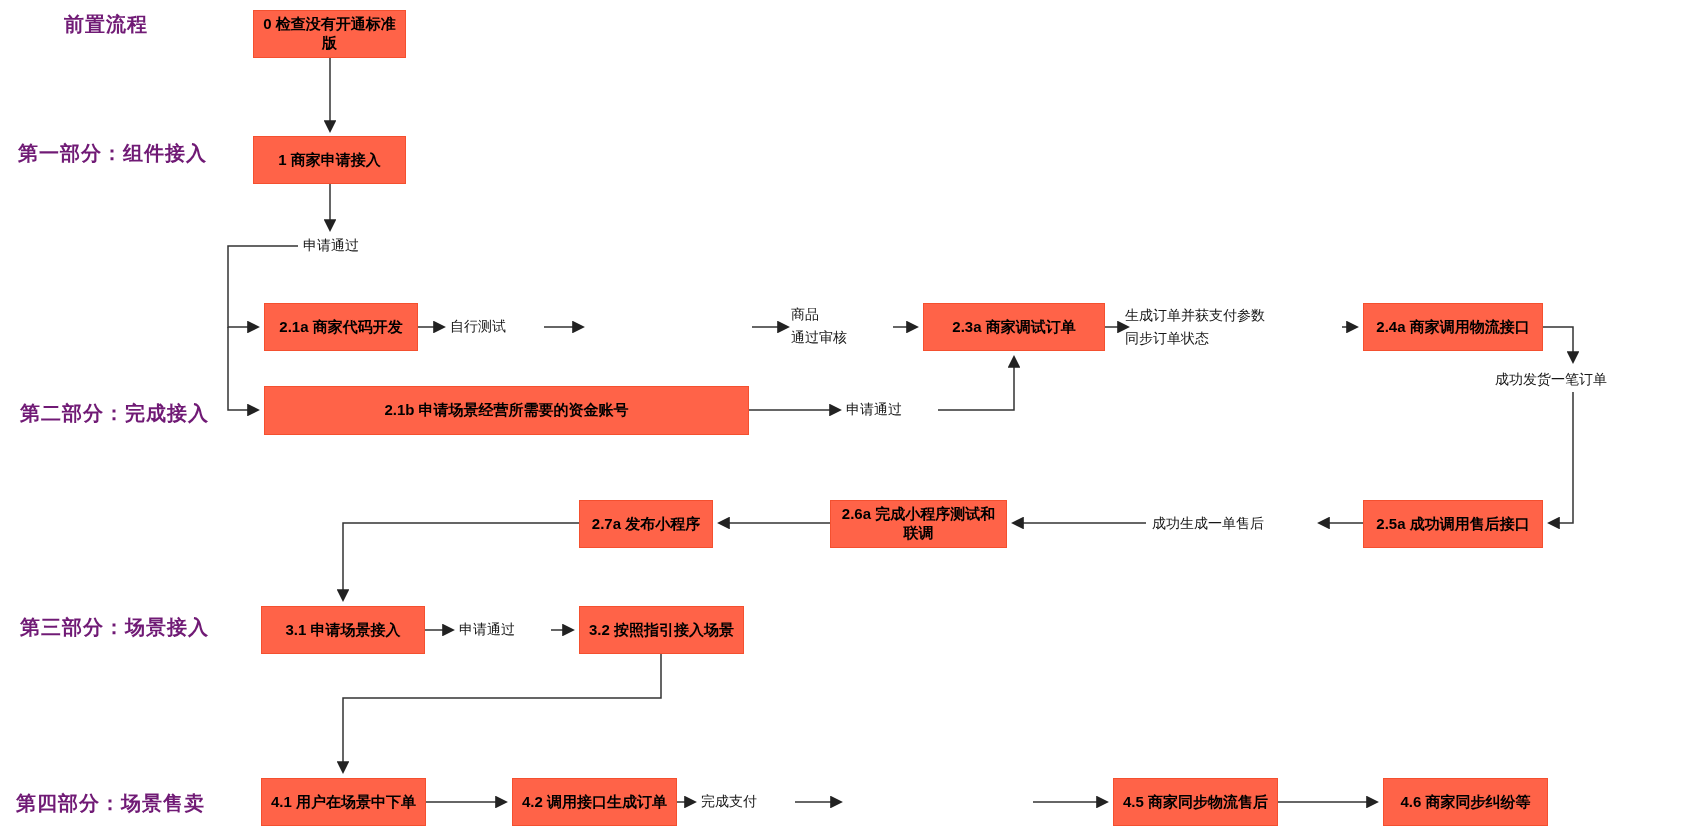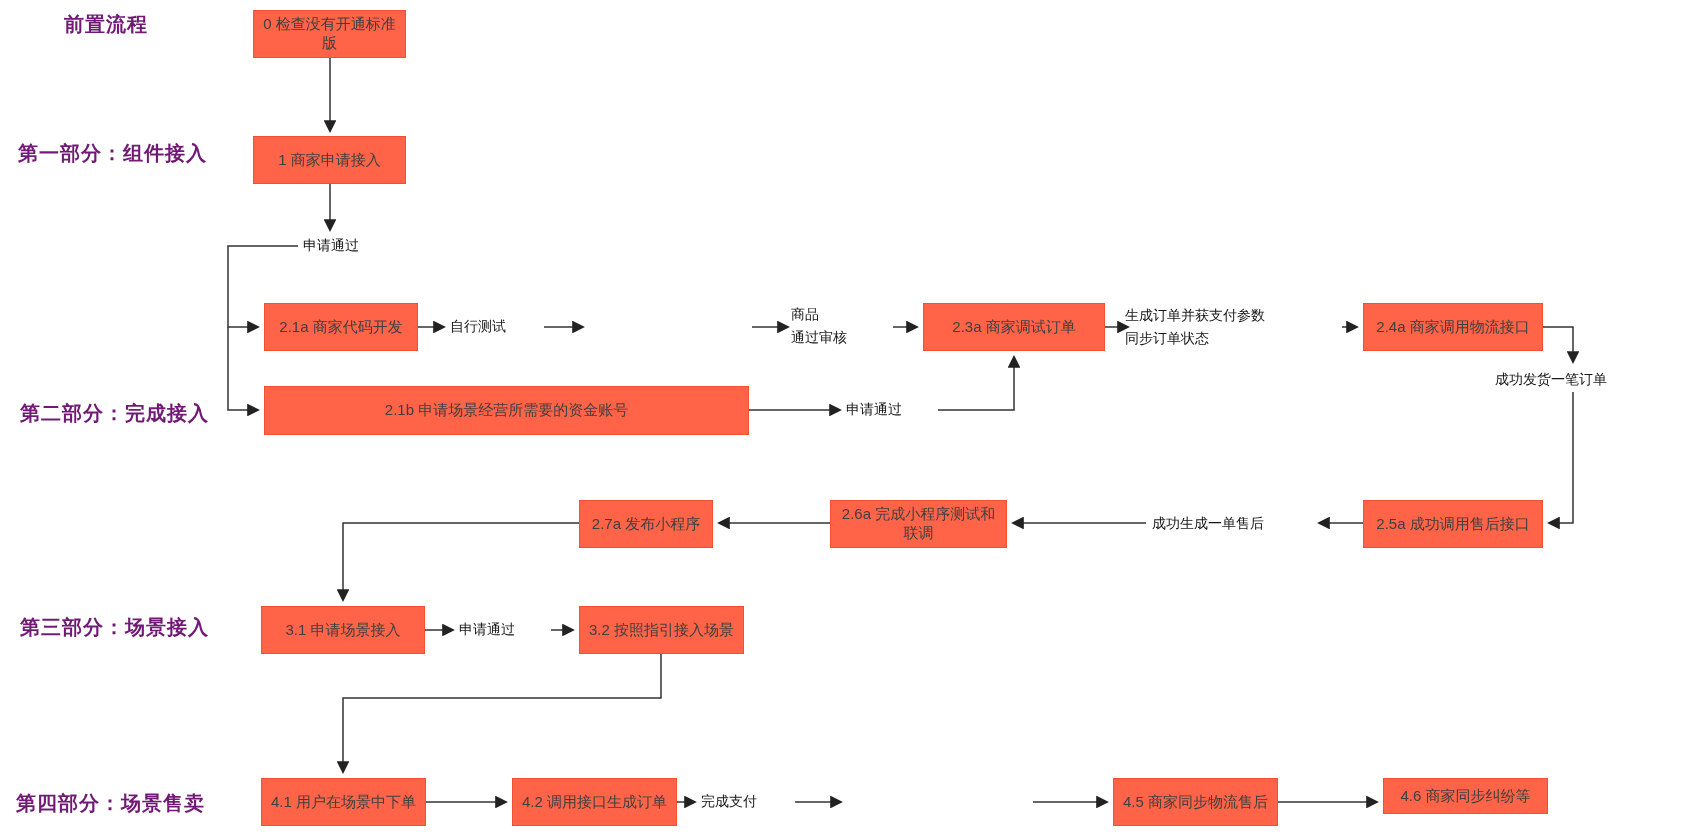--- a/index.html
+++ b/index.html
@@ -1,20 +1,20 @@
 <!DOCTYPE html>
 <html><head>
 <meta charset="utf-8">
 <style>
   html,body{margin:0;padding:0;background:#ffffff;}
   #stage{position:relative;width:1700px;height:836px;background:#ffffff;overflow:hidden;
          font-family:"Liberation Sans","DejaVu Sans",sans-serif;}
-  .node{position:absolute;background:#FF6348;border:1px solid #F4502F;color:#404040;
+  .node{position:absolute;background:#FF6348;border:1px solid #F4502F;color:#000000;
         display:flex;align-items:center;justify-content:center;text-align:center;
-        font-size:15px;font-weight:400;line-height:1.25;box-sizing:border-box;padding:2px 6px;}
+        font-size:15px;font-weight:700;line-height:1.25;box-sizing:border-box;padding:2px 6px;}
   .section-label{position:absolute;color:#701a75;font-size:20px;font-weight:700;
         letter-spacing:1px;white-space:nowrap;}
   .elabel{position:absolute;color:#161616;font-size:14px;font-weight:500;
         white-space:nowrap;line-height:23px;}
   .elabel.center{text-align:left;white-space:normal;}
   #wires{position:absolute;left:0;top:0;width:1700px;height:836px;pointer-events:none;}
   #wires polyline{fill:none;stroke:#333333;stroke-width:1.5;}
 </style>
 </head>
 <body>
@@ -68,21 +68,21 @@
   <div class="node" style="left:1363px;top:303px;width:180px;height:48px">2.4a 商家调用物流接口</div>
   <div class="node" style="left:264px;top:386px;width:485px;height:49px">2.1b 申请场景经营所需要的资金账号</div>
   <div class="node" style="left:1363px;top:500px;width:180px;height:48px">2.5a 成功调用售后接口</div>
   <div class="node" style="left:830px;top:500px;width:177px;height:48px">2.6a 完成小程序测试和联调</div>
   <div class="node" style="left:579px;top:500px;width:134px;height:48px">2.7a 发布小程序</div>
   <div class="node" style="left:261px;top:606px;width:164px;height:48px">3.1 申请场景接入</div>
   <div class="node" style="left:579px;top:606px;width:165px;height:48px">3.2 按照指引接入场景</div>
   <div class="node" style="left:261px;top:778px;width:165px;height:48px">4.1 用户在场景中下单</div>
   <div class="node" style="left:512px;top:778px;width:165px;height:48px">4.2 调用接口生成订单</div>
   <div class="node" style="left:1113px;top:778px;width:165px;height:48px">4.5 商家同步物流售后</div>
-  <div class="node" style="left:1383px;top:778px;width:165px;height:36px">4.6 商家同步纠纷等</div>
+  <div class="node" style="left:1383px;top:778px;width:165px;height:48px">4.6 商家同步纠纷等</div>
 
   <div class="elabel" style="left:303px;top:234px">申请通过</div>
   <div class="elabel" style="left:450px;top:315px">自行测试</div>
   <div class="elabel center" style="left:791px;top:303px;width:100px">
     <div>商品</div>
     <div>通过审核</div>
   </div>
   <div class="elabel" style="left:846px;top:398px">申请通过</div>
   <div class="elabel center" style="left:1125px;top:304px;width:220px">
     <div>生成订单并获支付参数</div>

